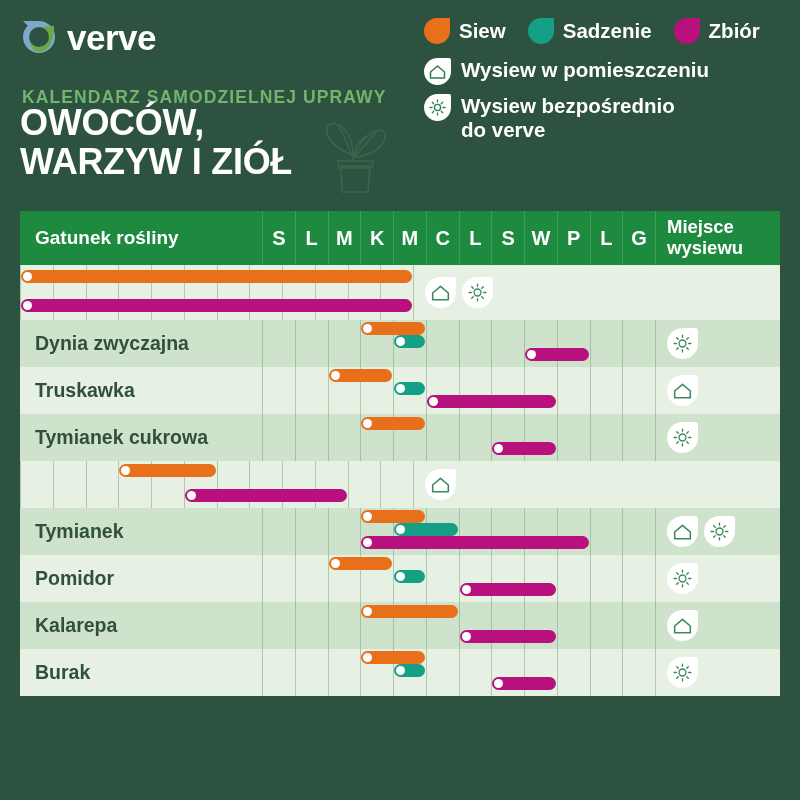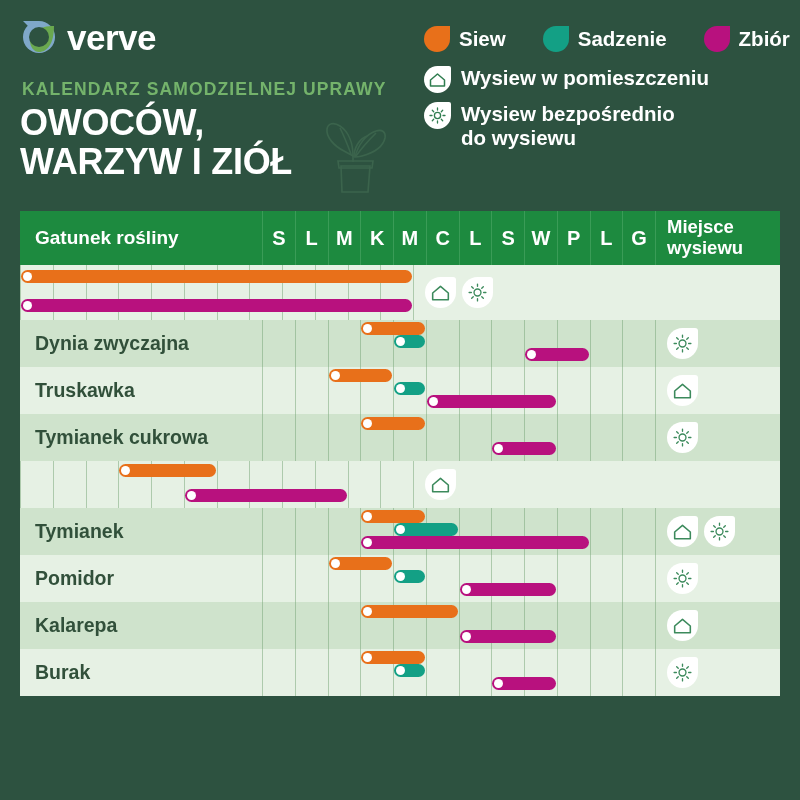--- a/index.html
+++ b/index.html
@@ -15,34 +15,34 @@
   .brand {
     position: absolute; left: 20px; top: 18px;
     display: flex; align-items: center; gap: 9px;
   }
   .brand-mark { width: 38px; height: 38px; position: relative; flex: none; }
   .brand-name {
     color: #ffffff; font-size: 35px; font-weight: bold;
     letter-spacing: -0.5px; line-height: 1;
   }
   .kicker {
-    position: absolute; left: 22px; top: 79px;
+    position: absolute; left: 22px; top: 87px;
     color: #74b36b; font-size: 17.5px; font-weight: bold;
     letter-spacing: 1.1px; text-transform: uppercase;
   }
   .headline {
     position: absolute; left: 20px; top: 104px;
     color: #ffffff; font-size: 36px; font-weight: bold;
     line-height: 1.07; letter-spacing: -0.3px; text-transform: uppercase;
   }
   .deco-plant { position: absolute; left: 306px; top: 104px; opacity: .45; }
 
   
   .legend { position: absolute; left: 424px; top: 18px; width: 370px; }
-  .legend-row-1 { display: flex; align-items: center; gap: 15px; margin-top: 8px; }
+  .legend-row-1 { display: flex; align-items: center; gap: 0; }
   .legend-item { display: flex; align-items: center; gap: 9px; }
   .legend-item + .legend-item { margin-left: 22px; }
   .legend-drop {
     width: 26px; height: 26px; flex: none;
     border-radius: 50% 0 50% 50%;
   }
   .legend-label { color: #fff; font-size: 20.5px; font-weight: bold; line-height: 1.15; }
   .legend-row-2 { display: flex; align-items: flex-start; gap: 10px; margin-top: 14px; }
   .legend-row-3 { display: flex; align-items: flex-start; gap: 10px; margin-top: 9px; }
   .legend-badge {
@@ -171,21 +171,21 @@
 
     <div class="legend-row-3">
       <span class="legend-badge">
         <svg width="17" height="17" viewBox="0 0 17 17" fill="none" stroke="#2f7d4f" stroke-width="1.3" stroke-linecap="round">
           <circle cx="8.5" cy="8.5" r="3.1"></circle>
           <path d="M8.5 1 L8.5 3M8.5 14 L8.5 16M1 8.5 L3 8.5M14 8.5 L16 8.5M3.3 3.3 L4.7 4.7M12.3 12.3 L13.7 13.7M13.7 3.3 L12.3 4.7M4.7 12.3 L3.3 13.7"></path>
         </svg>
       </span>
       <span class="legend-label">
         <span>Wysiew bezpośrednio</span><br>
-        <span>do wysiewu</span>
+        <span>do verve</span>
       </span>
     </div>
   </div>
 
   <div class="table">
     <div class="t-head">
       <div class="th-name">Gatunek rośliny</div>
       <div class="th-months" id="month-headers">
           <div class="th-m">S</div>
           <div class="th-m">L</div>

